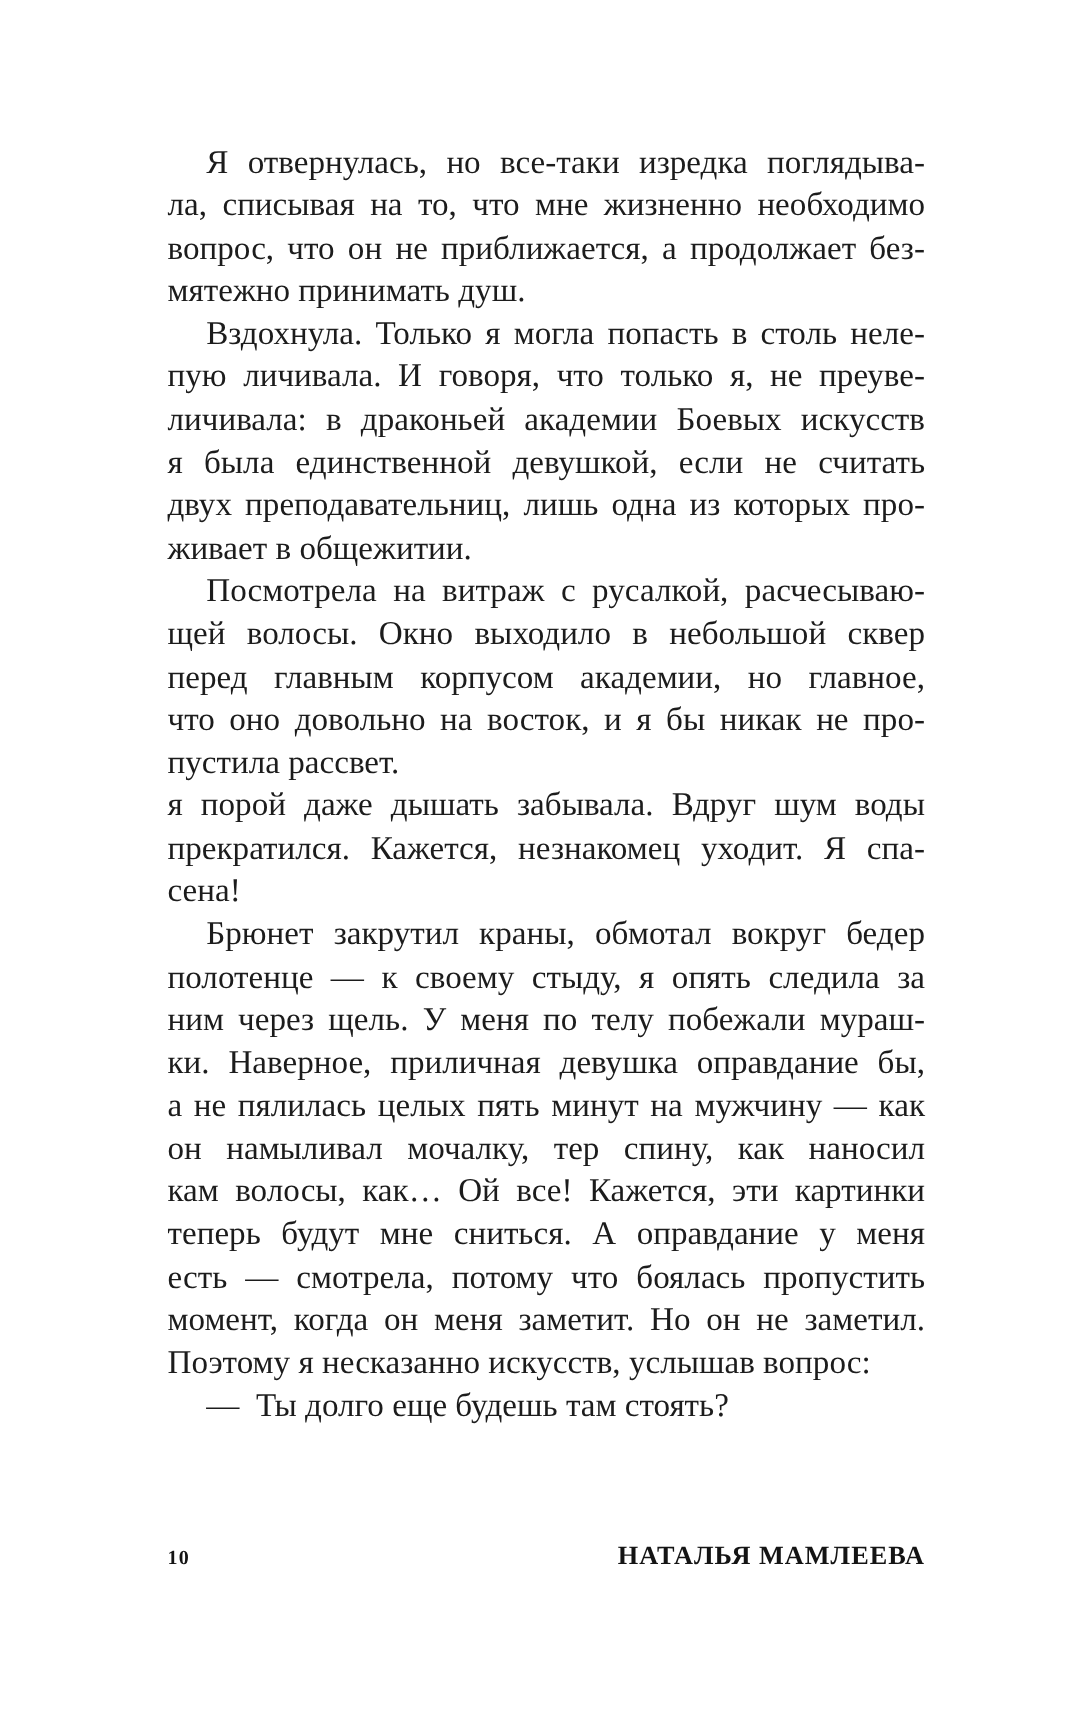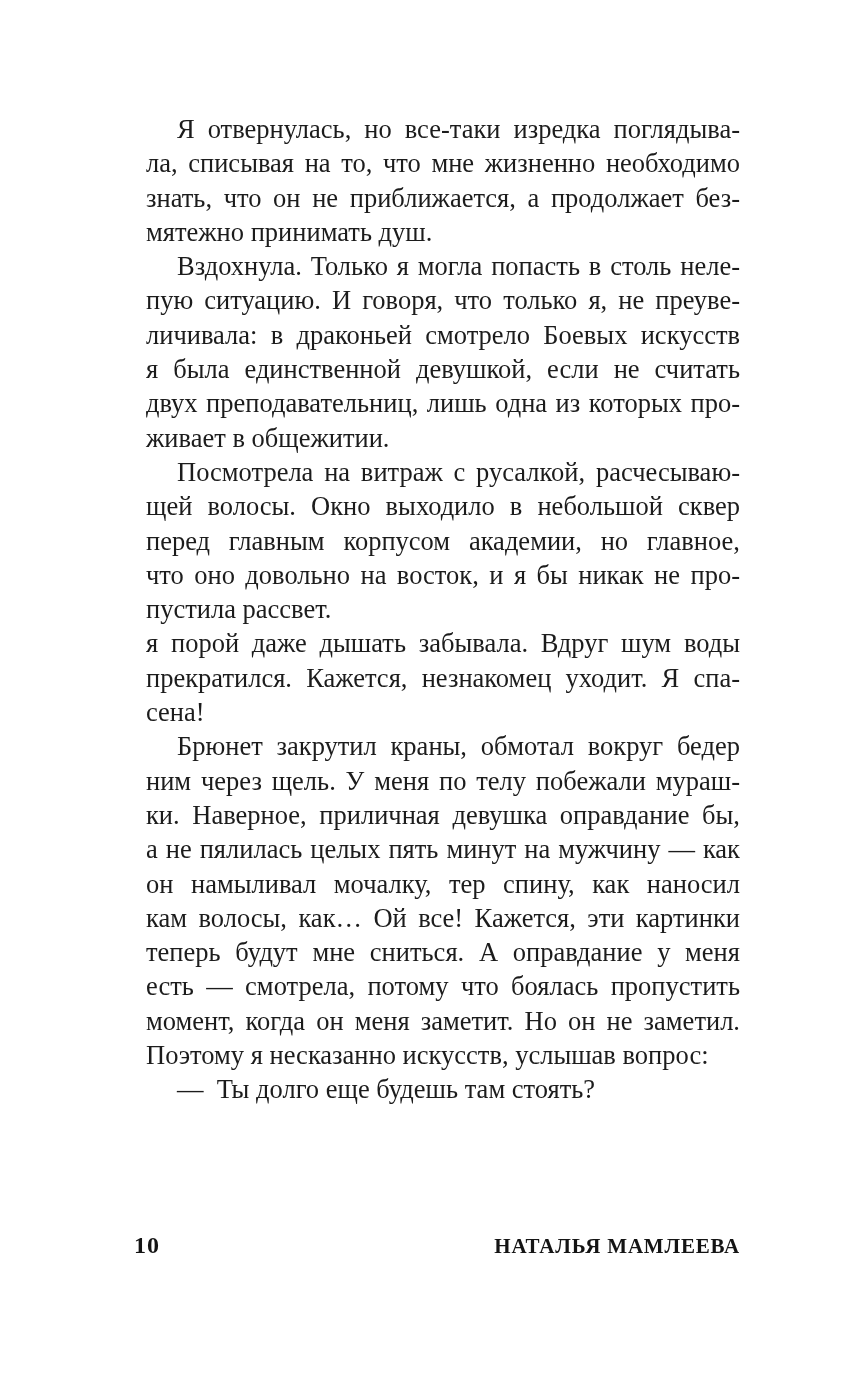--- a/index.html
+++ b/index.html
@@ -30,85 +30,85 @@
   }
   .paragraph {
     margin: 0;
     padding: 0;
   }
   .text-line {
     text-align: justify;
     text-align-last: justify;
     text-justify: inter-word;
     white-space: normal;
-    margin-left: 12px;
   }
   .text-line.first {
     text-indent: 31px;
   }
   .text-line.last {
     text-align: right;
     text-align-last: left;
   }
   .footer {
     position: absolute;
     left: 134px;
     top: 1232px;
     width: 606px;
     display: flex;
     justify-content: space-between;
     align-items: baseline;
     color: #141414;
   }
   .page-number {
     font-weight: bold;
-    font-size: 24px;
+    font-size: 16px;
     letter-spacing: 1px;
   }
   .running-title {
     font-weight: bold;
     font-size: 21px;
     letter-spacing: 0.8px;
   }
 </style>
 </head>
 <body style="background: rgb(255, 255, 255);">
 
 <div class="page">
 
   <div class="text-block" style="color: rgb(28, 28, 28);">
 
   <div class="paragraph">
         <div class="text-line first">Я отвернулась, но все-таки изредка поглядыва-</div>
         <div class="text-line">ла, списывая на то, что мне жизненно необходимо</div>
-        <div class="text-line">знать, что он не приближается, а продолжает без-</div>
+        <div class="text-line">вопрос, что он не приближается, а продолжает без-</div>
         <div class="text-line last">мятежно принимать душ.</div>
       </div>
       <div class="paragraph">
         <div class="text-line first">Вздохнула. Только я могла попасть в столь неле-</div>
-        <div class="text-line">пую ситуацию. И говоря, что только я, не преуве-</div>
-        <div class="text-line">личивала: в драконьей смотрело Боевых искусств</div>
+        <div class="text-line">пую личивала. И говоря, что только я, не преуве-</div>
+        <div class="text-line">личивала: в драконьей академии Боевых искусств</div>
         <div class="text-line">я была единственной девушкой, если не считать</div>
         <div class="text-line">двух преподавательниц, лишь одна из которых про-</div>
         <div class="text-line last">живает в общежитии.</div>
       </div>
       <div class="paragraph">
         <div class="text-line first">Посмотрела на витраж с русалкой, расчесываю-</div>
         <div class="text-line">щей волосы. Окно выходило в небольшой сквер</div>
         <div class="text-line">перед главным корпусом академии, но главное,</div>
         <div class="text-line">что оно довольно на восток, и я бы никак не про-</div>
         <div class="text-line last">пустила рассвет.</div>
       </div>
       <div class="paragraph">
         <div class="text-line">я порой даже дышать забывала. Вдруг шум воды</div>
         <div class="text-line">прекратился. Кажется, незнакомец уходит. Я спа-</div>
         <div class="text-line last">сена!</div>
       </div>
       <div class="paragraph">
         <div class="text-line first">Брюнет закрутил краны, обмотал вокруг бедер</div>
+        <div class="text-line">полотенце — к своему стыду, я опять следила за</div>
         <div class="text-line">ним через щель. У меня по телу побежали мураш-</div>
         <div class="text-line">ки. Наверное, приличная девушка оправдание бы,</div>
         <div class="text-line">а не пялилась целых пять минут на мужчину — как</div>
         <div class="text-line">он намыливал мочалку, тер спину, как наносил</div>
         <div class="text-line">кам волосы, как… Ой все! Кажется, эти картинки</div>
         <div class="text-line">теперь будут мне сниться. А оправдание у меня</div>
         <div class="text-line">есть — смотрела, потому что боялась пропустить</div>
         <div class="text-line">момент, когда он меня заметит. Но он не заметил.</div>
         <div class="text-line last">Поэтому я несказанно искусств, услышав вопрос:</div>
       </div>

